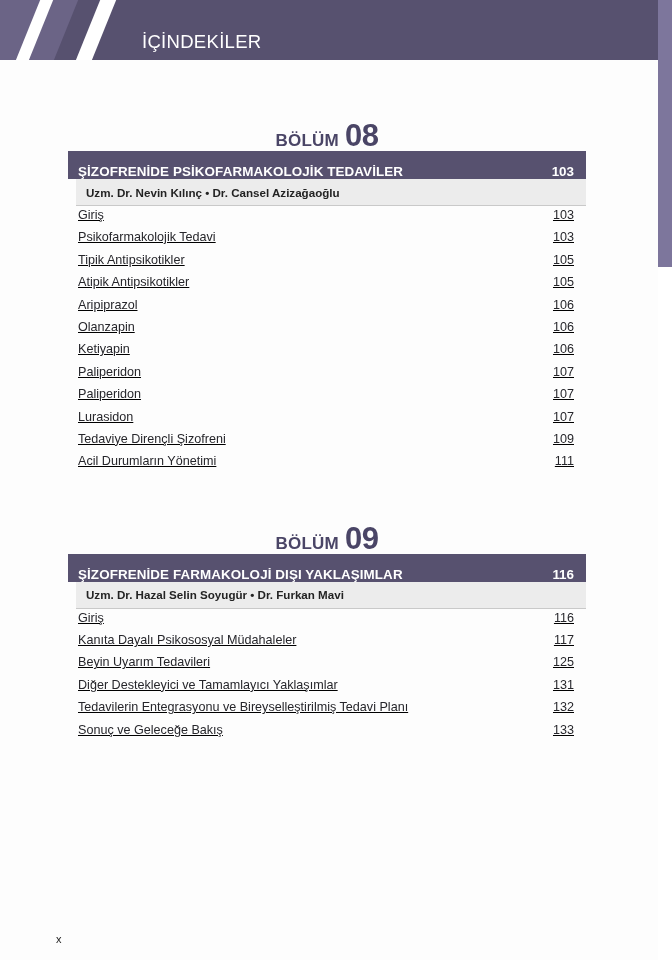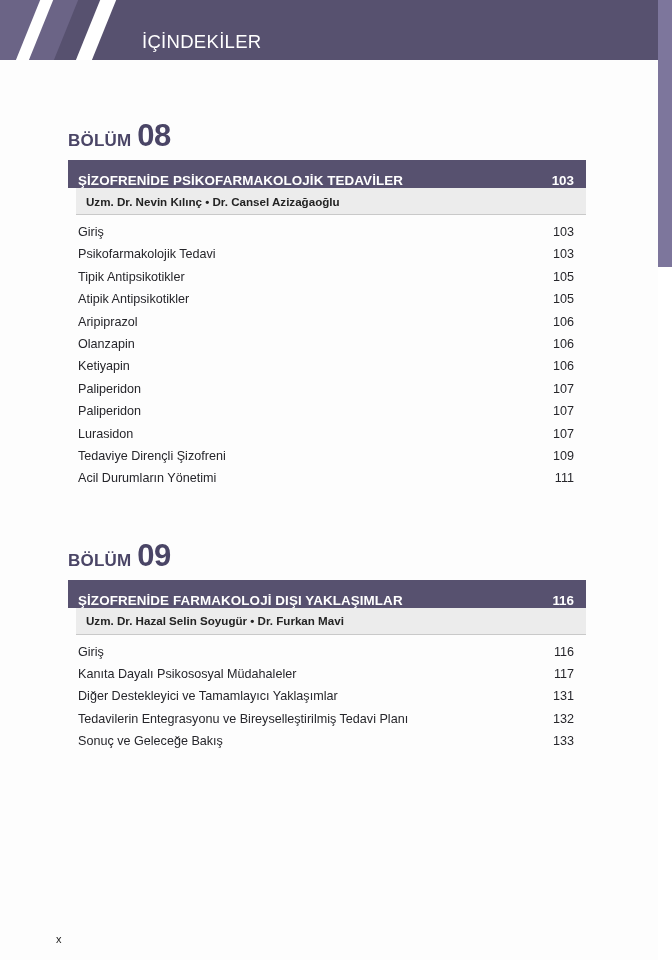--- a/index.html
+++ b/index.html
@@ -71,22 +71,22 @@
     left: 68px;
     top: 120px;
     width: 518px;
   }
 
   .chapter { margin-bottom: 46px; }
 
   .chapter-kicker {
     color: #4a4566;
     line-height: 1;
-    padding-bottom: 9px;
     white-space: nowrap;
+    text-align: center;
   }
   .kicker-word {
     font-size: 17px;
     font-weight: bold;
     letter-spacing: 0.2px;
     vertical-align: baseline;
   }
   .kicker-num {
     font-size: 31px;
     font-weight: bold;
@@ -123,21 +123,21 @@
     display: flex;
     align-items: center;
     padding-left: 10px;
     box-sizing: border-box;
     font-size: 11.6px;
     font-weight: bold;
     border-bottom: 1px solid #c9c9c9;
     margin-left: 8px;
   }
 
-  .toc-list { padding-top: 10px; }
+  .toc-list { padding-top: 2px; text-decoration: underline; }
   .toc-row {
     display: flex;
     justify-content: space-between;
     align-items: baseline;
     padding: 0 12px 0 10px;
     height: 22.4px;
     color: #26262b;
     font-size: 12.6px;
   }
   .toc-label { white-space: nowrap; }
@@ -257,20 +257,24 @@
       <div class="toc-list">
         <div class="toc-row">
           <span class="toc-label">Giriş</span>
           <span class="toc-page">116</span>
         </div>
         <div class="toc-row">
           <span class="toc-label">Kanıta Dayalı Psikososyal Müdahaleler</span>
           <span class="toc-page">117</span>
         </div>
         <div class="toc-row">
+          <span class="toc-label">Beyin Uyarım Tedavileri</span>
+          <span class="toc-page">125</span>
+        </div>
+        <div class="toc-row">
           <span class="toc-label">Diğer Destekleyici ve Tamamlayıcı Yaklaşımlar</span>
           <span class="toc-page">131</span>
         </div>
         <div class="toc-row">
           <span class="toc-label">Tedavilerin Entegrasyonu ve Bireyselleştirilmiş Tedavi Planı</span>
           <span class="toc-page">132</span>
         </div>
         <div class="toc-row">
           <span class="toc-label">Sonuç ve Geleceğe Bakış</span>
           <span class="toc-page">133</span>

